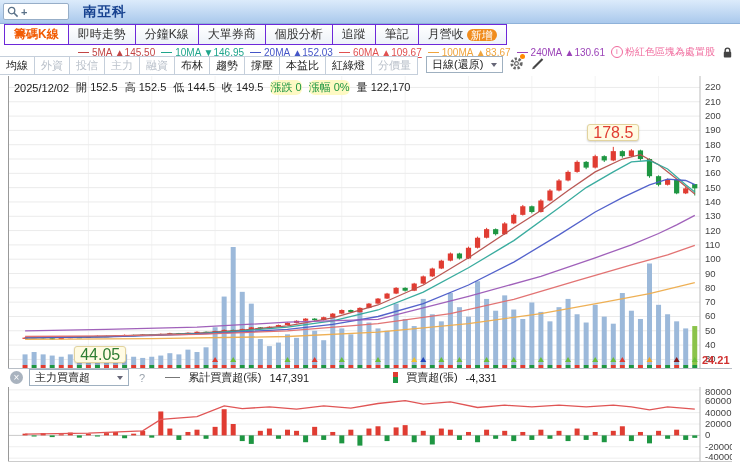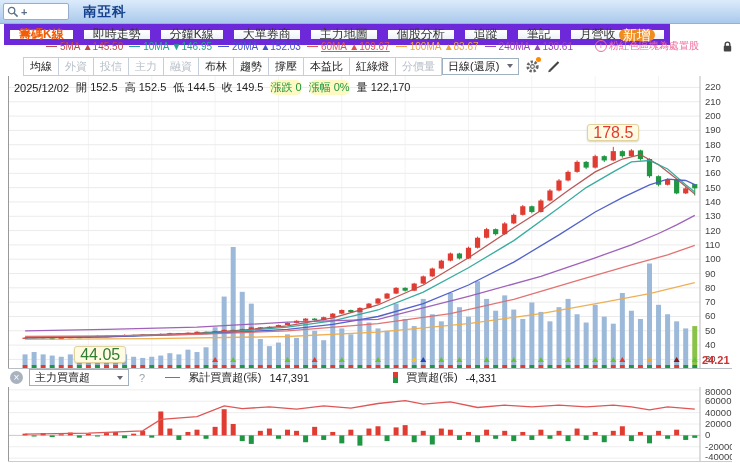--- a/index.html
+++ b/index.html
@@ -6,33 +6,33 @@
   body{width:740px;height:463px;position:relative;overflow:hidden;background:#fff;
        font-family:"Liberation Sans","DejaVu Sans",sans-serif;font-size:11px;color:#222}
   .topbar{position:absolute;left:0;top:0;width:740px;height:23px;
           background:linear-gradient(#dcebfb,#aac9ec);border-bottom:1px solid #8fb2d9;
           display:flex;align-items:center}
   .searchbox{width:58px;height:15px;background:#fff;border:1px solid #97aec8;border-radius:2px;
              margin-left:3px;display:flex;align-items:center;padding:0 3px;gap:2px;cursor:text}
   .plus{color:#5a7188;font-weight:bold;font-size:11px;line-height:10px}
   .stockname{color:#16418f;font-weight:bold;font-size:13.5px;margin-left:14px;letter-spacing:1px}
   .tabsrow{position:absolute;left:5px;top:24px;display:flex;height:21px;z-index:3}
-  .tab{display:flex;align-items:center;gap:3px;padding:0 9px;border:6px solid #6d28d9;
+  .tab{display:flex;align-items:center;gap:3px;padding:0 9px;border:1px solid #6d28d9;
        background:linear-gradient(#ffffff,#edf2f8);margin-left:-1px;font-size:12px;color:#333;
        cursor:pointer;white-space:nowrap}
   .tab.active{color:#f25c05;background:#fff;font-weight:bold}
-  .badge{background:#f08c1e;color:#fff;font-size:14px;border-radius:7px;padding:0 4px;line-height:12px}
-  .malegend{position:absolute;top:39px;right:6px;display:flex;align-items:center;gap:22px;
+  .badge{background:#f08c1e;color:#fff;font-size:11px;border-radius:7px;padding:0 4px;line-height:12px}
+  .malegend{position:absolute;top:45px;right:6px;display:flex;align-items:center;gap:6px;
             font-size:10px;white-space:nowrap;z-index:3}
   .maitem{display:flex;align-items:center;gap:3px}
   .madash{display:inline-block;width:11px;height:0;border-top:1.7px solid #888}
   .manote{color:#f0699c;display:flex;align-items:center;gap:2px}
   .minfo{width:10px;height:10px;border:1px solid #f0699c;border-radius:50%;display:inline-flex;
          align-items:center;justify-content:center;font-size:8px;line-height:8px}
-  .toolrow{position:absolute;left:24px;top:56px;right:8px;height:20px;display:flex;align-items:center;z-index:3}
+  .toolrow{position:absolute;left:0;top:56px;right:8px;height:20px;display:flex;align-items:flex-start;z-index:3}
   .tbtn{border:1px solid #c5cfdb;background:#fff;padding:1px 6px;margin-left:-1px;font-size:11px;
         color:#222;cursor:pointer;white-space:nowrap}
   .tbtn.off{color:#b9c0ca}
   .sel{border:1px solid #9fb0c0;background:#fff;height:15px;display:inline-flex;align-items:center;
        padding:0 5px;font-size:11px;justify-content:space-between;gap:8px;cursor:pointer;white-space:nowrap}
   .caret{width:0;height:0;border-left:3.5px solid transparent;border-right:3.5px solid transparent;
          border-top:4px solid #667}
   .iconbtn{position:relative;margin-left:6px;cursor:pointer;display:flex;align-items:center}
   .notif{position:absolute;right:-1px;top:-2px;width:5px;height:5px;border-radius:50%;background:#ff8a00}
   .showgrp{margin-left:auto;margin-right:36px;display:flex;align-items:center;gap:4px}
@@ -75,23 +75,20 @@
       <span>籌碼K線</span>
     </div>
     <div class="tab">
       <span>即時走勢</span>
     </div>
     <div class="tab">
       <span>分鐘K線</span>
     </div>
     <div class="tab">
       <span>大單券商</span>
-    </div>
-    <div class="tab">
-      <span>主力地圖</span>
     </div>
     <div class="tab">
       <span>個股分析</span>
     </div>
     <div class="tab">
       <span>追蹤</span>
     </div>
     <div class="tab">
       <span>筆記</span>
     </div>
@@ -145,21 +142,21 @@
       <span class="tbtn off">投信</span>
       <span class="tbtn off">主力</span>
       <span class="tbtn off">融資</span>
       <span class="tbtn">布林</span>
       <span class="tbtn">趨勢</span>
       <span class="tbtn">撐壓</span>
       <span class="tbtn">本益比</span>
       <span class="tbtn">紅綠燈</span>
       <span class="tbtn off">分價量</span>
     </span>
-  <span class="sel" style="">
+  <span class="sel" style="margin-left:8px">
     <span>日線(還原)</span>
     <span class="caret"></span>
   </span>
   <span class="iconbtn">
     <svg width="15" height="15" viewBox="0 0 16 16">
       <circle cx="8" cy="8" r="5" fill="none" stroke="#666" stroke-width="3" stroke-dasharray="2.4 1.8"></circle>
       <circle cx="8" cy="8" r="2" fill="#fff" stroke="#666" stroke-width="1.2"></circle>
     </svg>
     <span class="notif"></span>
   </span>

